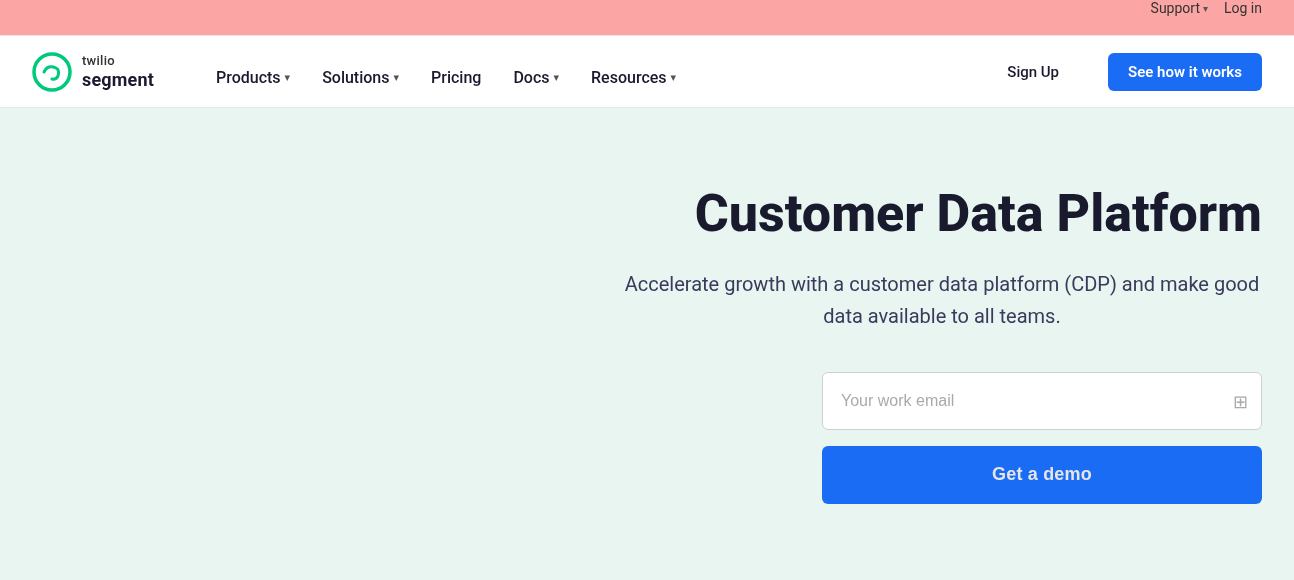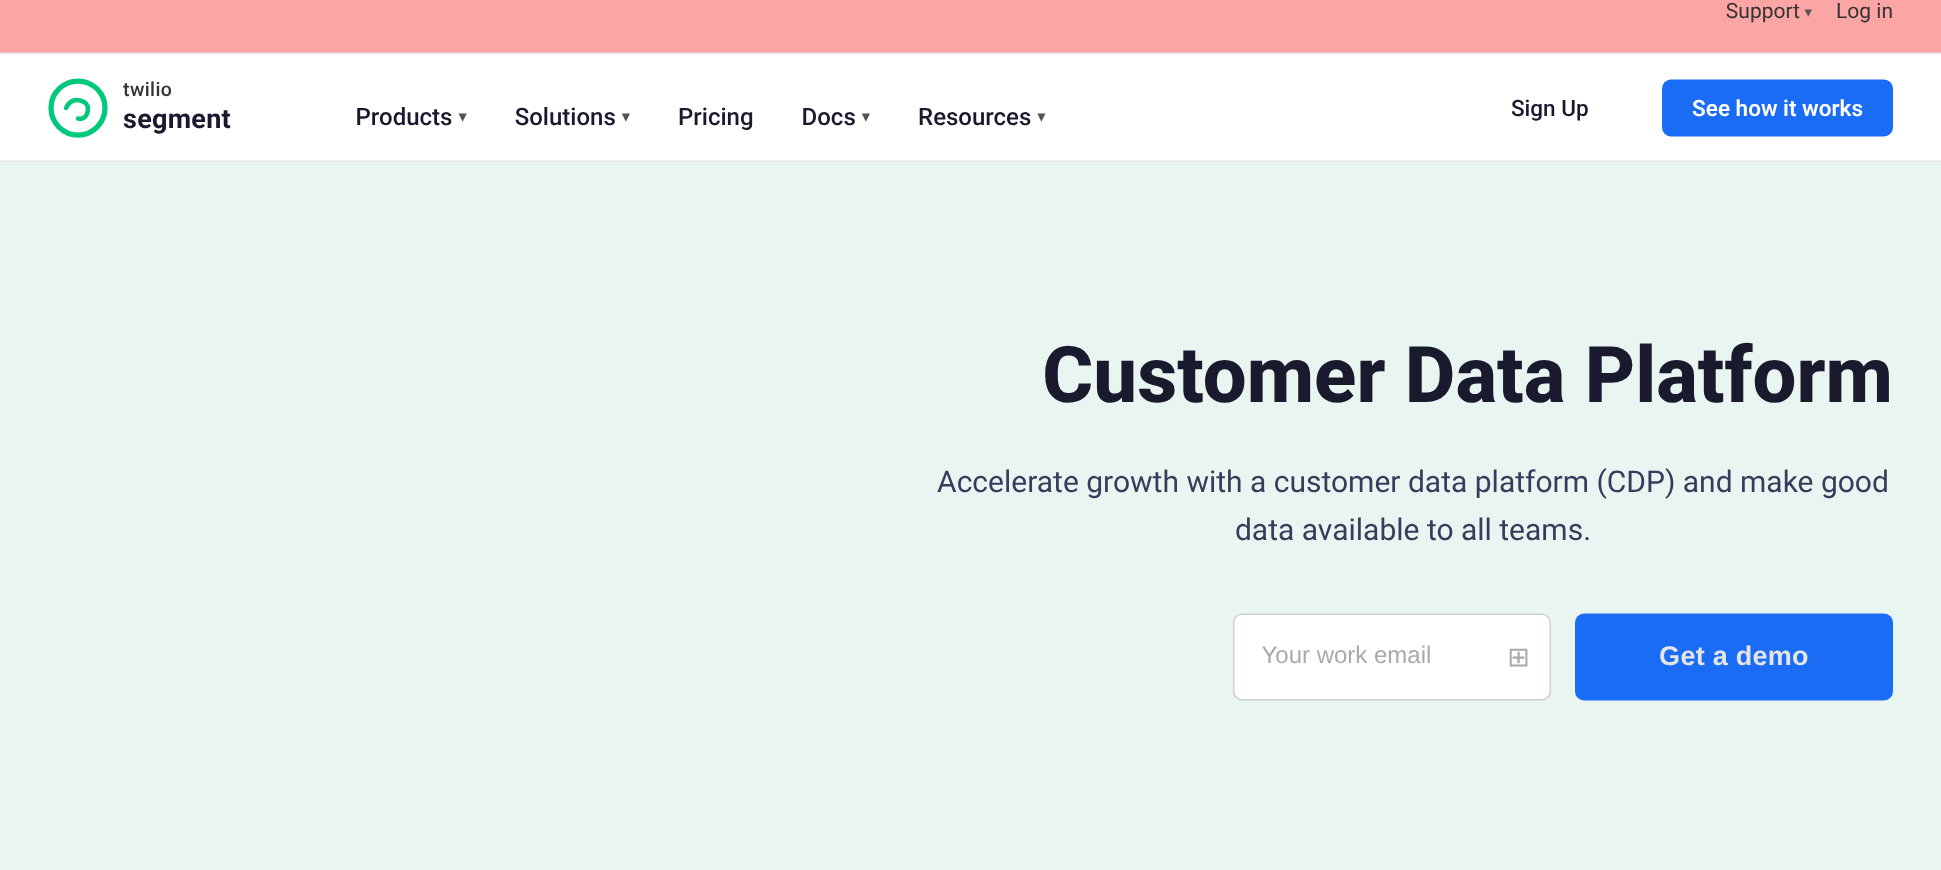--- a/index.html
+++ b/index.html
@@ -50,21 +50,21 @@
       align-items: center;
       padding: 0 32px;
       border-bottom: 1px solid #e8e8e8;
       gap: 0;
     }
 
     .logo-area {
       display: flex;
       align-items: center;
       gap: 10px;
-      margin-right: 69px;
+      margin-right: 48px;
       text-decoration: none;
     }
 
     .logo-icon {
       width: 40px;
       height: 40px;
     }
 
     .logo-text {
       display: flex;
@@ -167,21 +167,21 @@
       font-size: 20px;
       color: #3a3a5c;
       max-width: 640px;
       line-height: 1.6;
       margin-bottom: 40px;
       font-weight: 400;
     }
 
     .email-form {
       display: flex;
-      flex-direction: row;
+      flex-direction: column;
       align-items: center;
       gap: 16px;
       width: 100%;
       max-width: 440px;
     }
 
     .email-input-wrapper {
       width: 100%;
       position: relative;
     }

